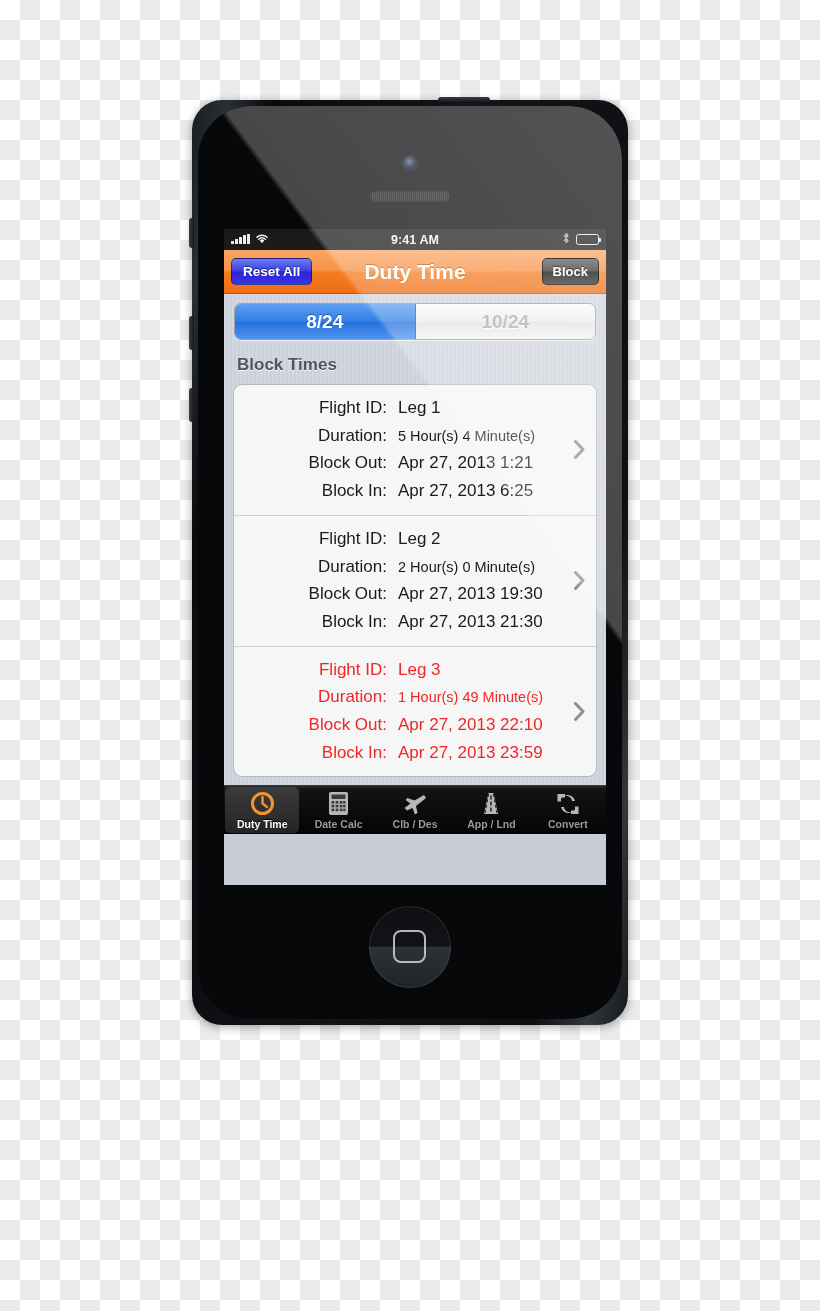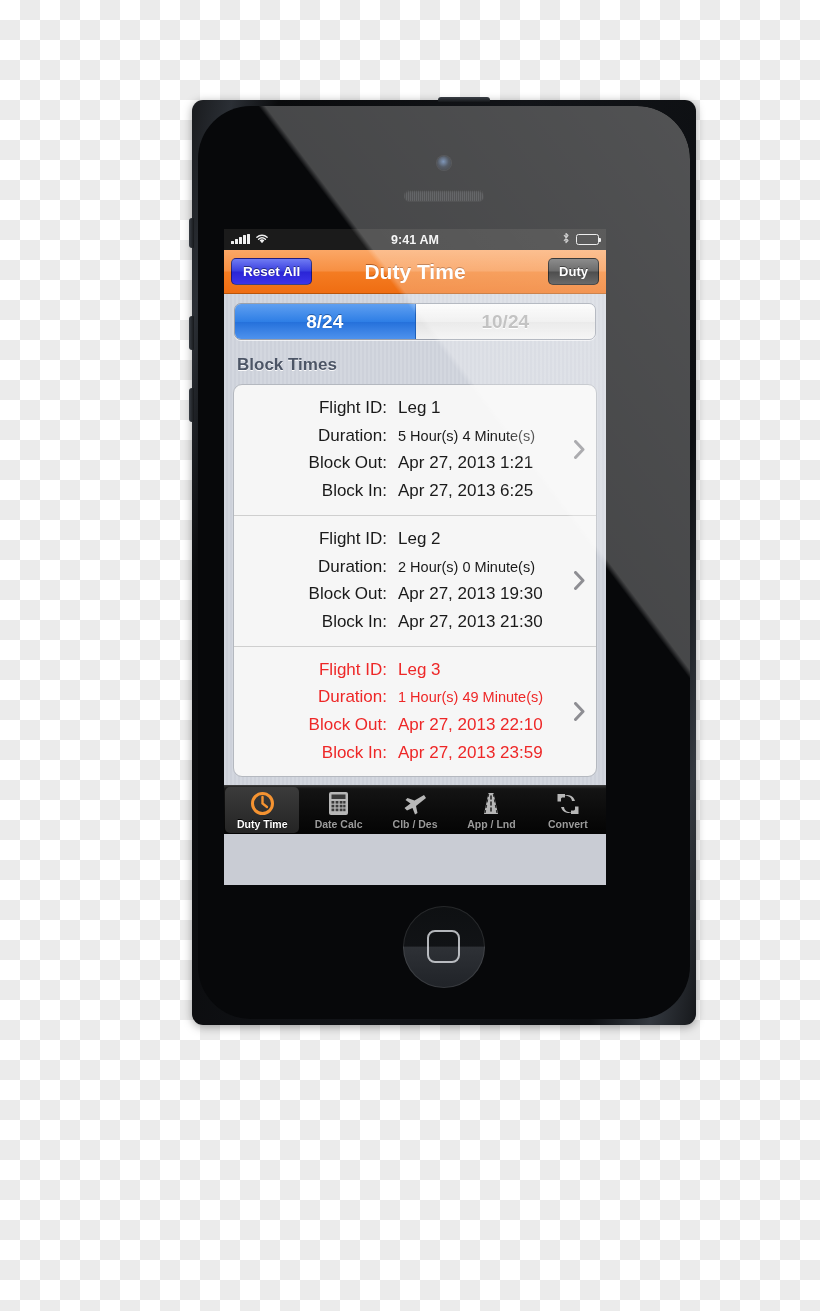--- a/index.html
+++ b/index.html
@@ -13,22 +13,22 @@
     background-size: 40px 40px;
     background-position: 0 0, 20px 20px;
     position:relative;
     overflow:hidden;
   }
 
   
   #phone {
     position:absolute;
     left:192px; top:100px;
-    width:504px; height:925px;
-    border-radius:11px;
+    width:436px; height:925px;
+    border-radius:30px;
     background: linear-gradient(100deg, #191b1e 0%, #2b2f35 6%, #0a0b0d 13%, #121418 50%, #0d0f12 84%, #33383f 93%, #16181b 100%);
     box-shadow: 0 2px 10px rgba(0,0,0,.35);
   }
   #phone-inner {
     position:absolute; left:6px; top:6px; right:6px; bottom:6px;
     border-radius:53px;
     background:#07080a;
     overflow:hidden;
   }
   
@@ -273,21 +273,21 @@
           </span>
           <span id="battery">
             <span id="battery-fill"></span>
           </span>
         </div>
       </div>
 
       <div id="navbar">
         <div class="nav-btn" id="reset-all-button">Reset All</div>
         <div id="nav-title">Duty Time</div>
-        <div class="nav-btn" id="help-button">Duty</div>
+        <div class="nav-btn" id="help-button">Block</div>
       </div>
 
       <div id="segmented-wrap">
         <div id="segmented">
           <div class="seg on">8/24</div>
           <div class="seg off">10/24</div>
         </div>
       </div>
 
       <div id="list-area">

